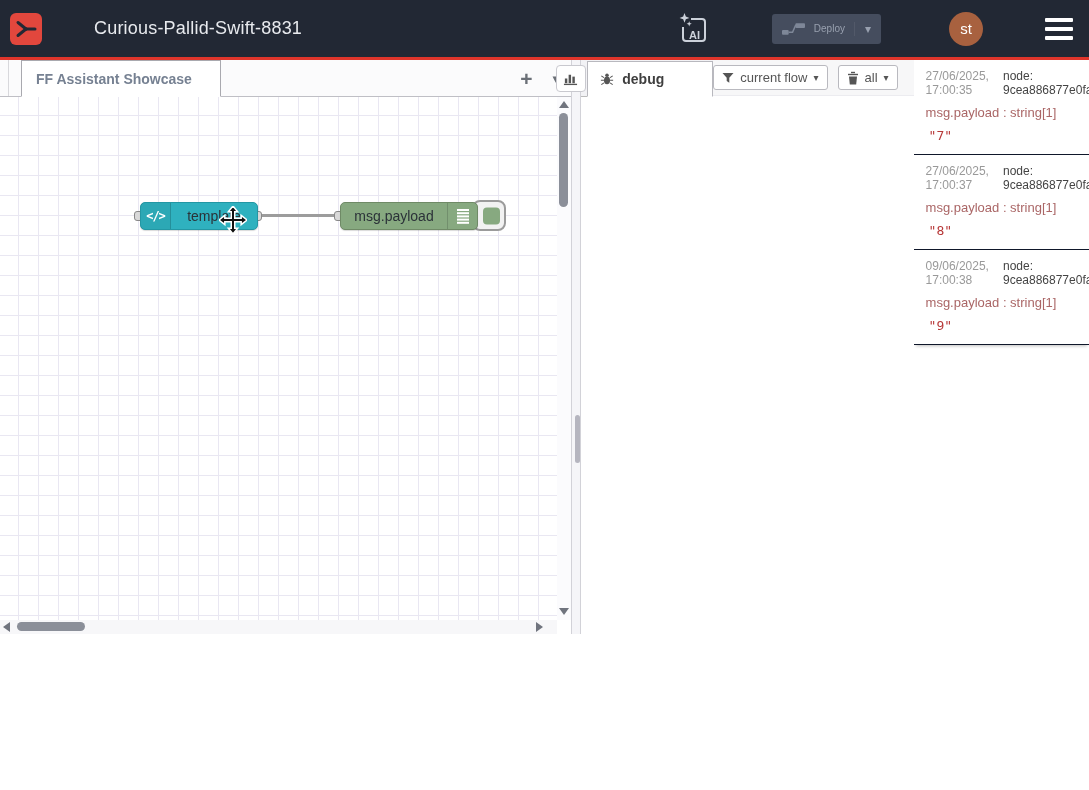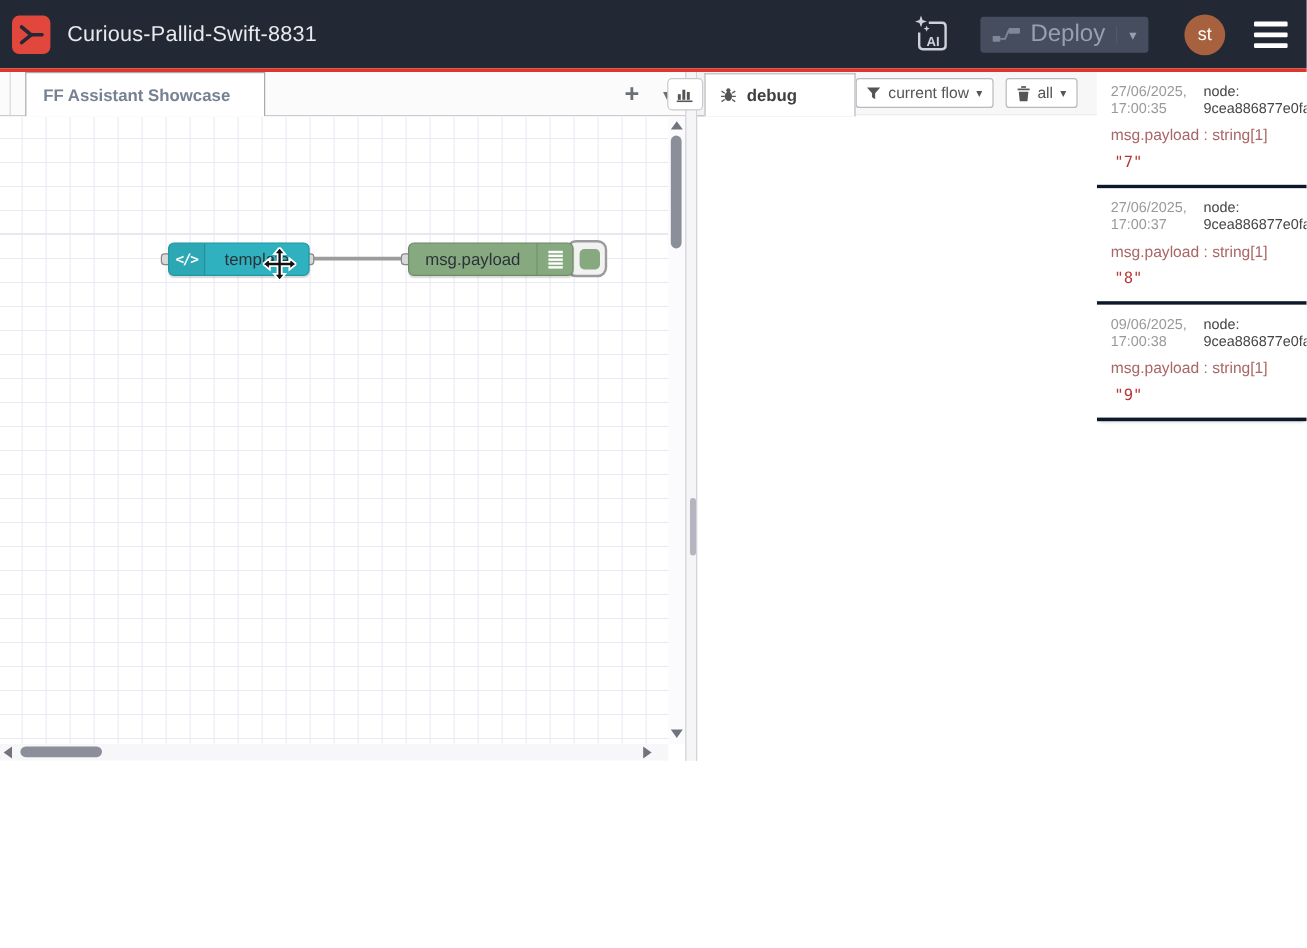--- a/index.html
+++ b/index.html
@@ -1,26 +1,26 @@
 <!DOCTYPE html>
 <html><head>
 <meta charset="utf-8">
 <style>
   * { margin:0; padding:0; box-sizing:border-box; }
   html,body { width:1089px; height:790px; overflow:hidden; font-family:"Liberation Sans",sans-serif; background:#fff; }
   .app { position:relative; width:1089px; height:790px; }
 
   
-  .header { height:57px; background:#222834; display:flex; align-items:center; padding:0 16px 0 10px; }
+  .header { height:57px; background:#222834; display:flex; align-items:center; padding:0 16px 0 10px;gap:38px; }
   .logo { width:32px; height:32px; border-radius:6px; background:#e2473d; display:flex; align-items:center; justify-content:center; flex:0 0 auto; }
   .app-title { margin-left:14px; color:#e8eaee; font-size:18px; font-weight:400; letter-spacing:.2px; }
   .header-spacer { flex:1; }
   .ai-btn { width:38px; height:38px; margin-right:22px; display:flex; align-items:center; justify-content:center; cursor:pointer; }
   .deploy-btn { height:30px; background:#454d5e; border-radius:3px; display:flex; align-items:center; padding:0 10px; gap:9px; cursor:default; }
-  .deploy-label { color:#98a0af; font-size:20px; }
+  .deploy-label { color:#98a0af; font-size:10px; }
   .deploy-caret { color:#98a0af; font-size:12px; padding-left:10px; border-left:1px solid rgba(255,255,255,0.07); }
   .avatar { width:34px; height:34px; border-radius:50%; background:#a8613f; color:#ffffff; font-size:15px; display:flex; align-items:center; justify-content:center; margin-left:30px; cursor:pointer; }
   .hamburger { margin-left:24px; display:flex; flex-direction:column; gap:5px; cursor:pointer; }
   .hamburger div { width:28px; height:4px; background:#fff; border-radius:1px; }
   .red-line { height:3px; background:#e0352b; }
 
   
   .main { display:flex; height:574px; }
   .workspace { width:770px; display:flex; flex-direction:column; }
 
@@ -78,21 +78,21 @@
   .icon-btn { width:30px; height:27px; background:#fff; border:1px solid #c9c9cf; border-radius:4px; display:flex; align-items:center; justify-content:center; cursor:pointer; }
   .icon-btn.active { background:#e7e4f2; border-color:#a9a5bd; }
   .side-caret { color:#555; font-size:13px; margin-left:7px; cursor:pointer; }
   .info-glyph { font-family:"Liberation Serif",serif; font-style:italic; font-weight:bold; font-size:16px; color:#555; line-height:1; }
 
   .side-toolbar { height:36px; background:#f7f7f8; border-bottom:1px solid #ececf0; display:flex; align-items:center; justify-content:flex-end; gap:10px; padding-right:16px; }
   .tool-btn { height:25px; background:#fff; border:1px solid #b9b9bf; border-radius:3px; color:#555; font-size:13px; display:flex; align-items:center; gap:6px; padding:0 8px; cursor:pointer;text-align:center; }
   .tool-btn .small-caret { font-size:10px; color:#555; }
 
   .messages { flex:1; overflow:hidden; }
-  .message { border-bottom:3px solid #0f172a; padding:9px 10px 11px 12px; background:#fff; }
+  .message { border-bottom:1px solid #0f172a; padding:9px 10px 11px 12px; background:#fff; }
   .message:last-child { box-shadow:0 3px 3px -2px rgba(0,0,0,0.25); }
   .msg-meta { font-size:12px; color:#999; display:flex; gap:14px; margin-bottom:8px; }
   .msg-node { color:#444; }
   .msg-prop { font-size:13px; color:#a66; margin-bottom:8px; }
   .msg-value { font-family:"DejaVu Sans Mono",monospace; font-size:13px; color:#b73838; padding-left:3px; }
 </style>
 </head>
 <body>
 
 <div class="app">

